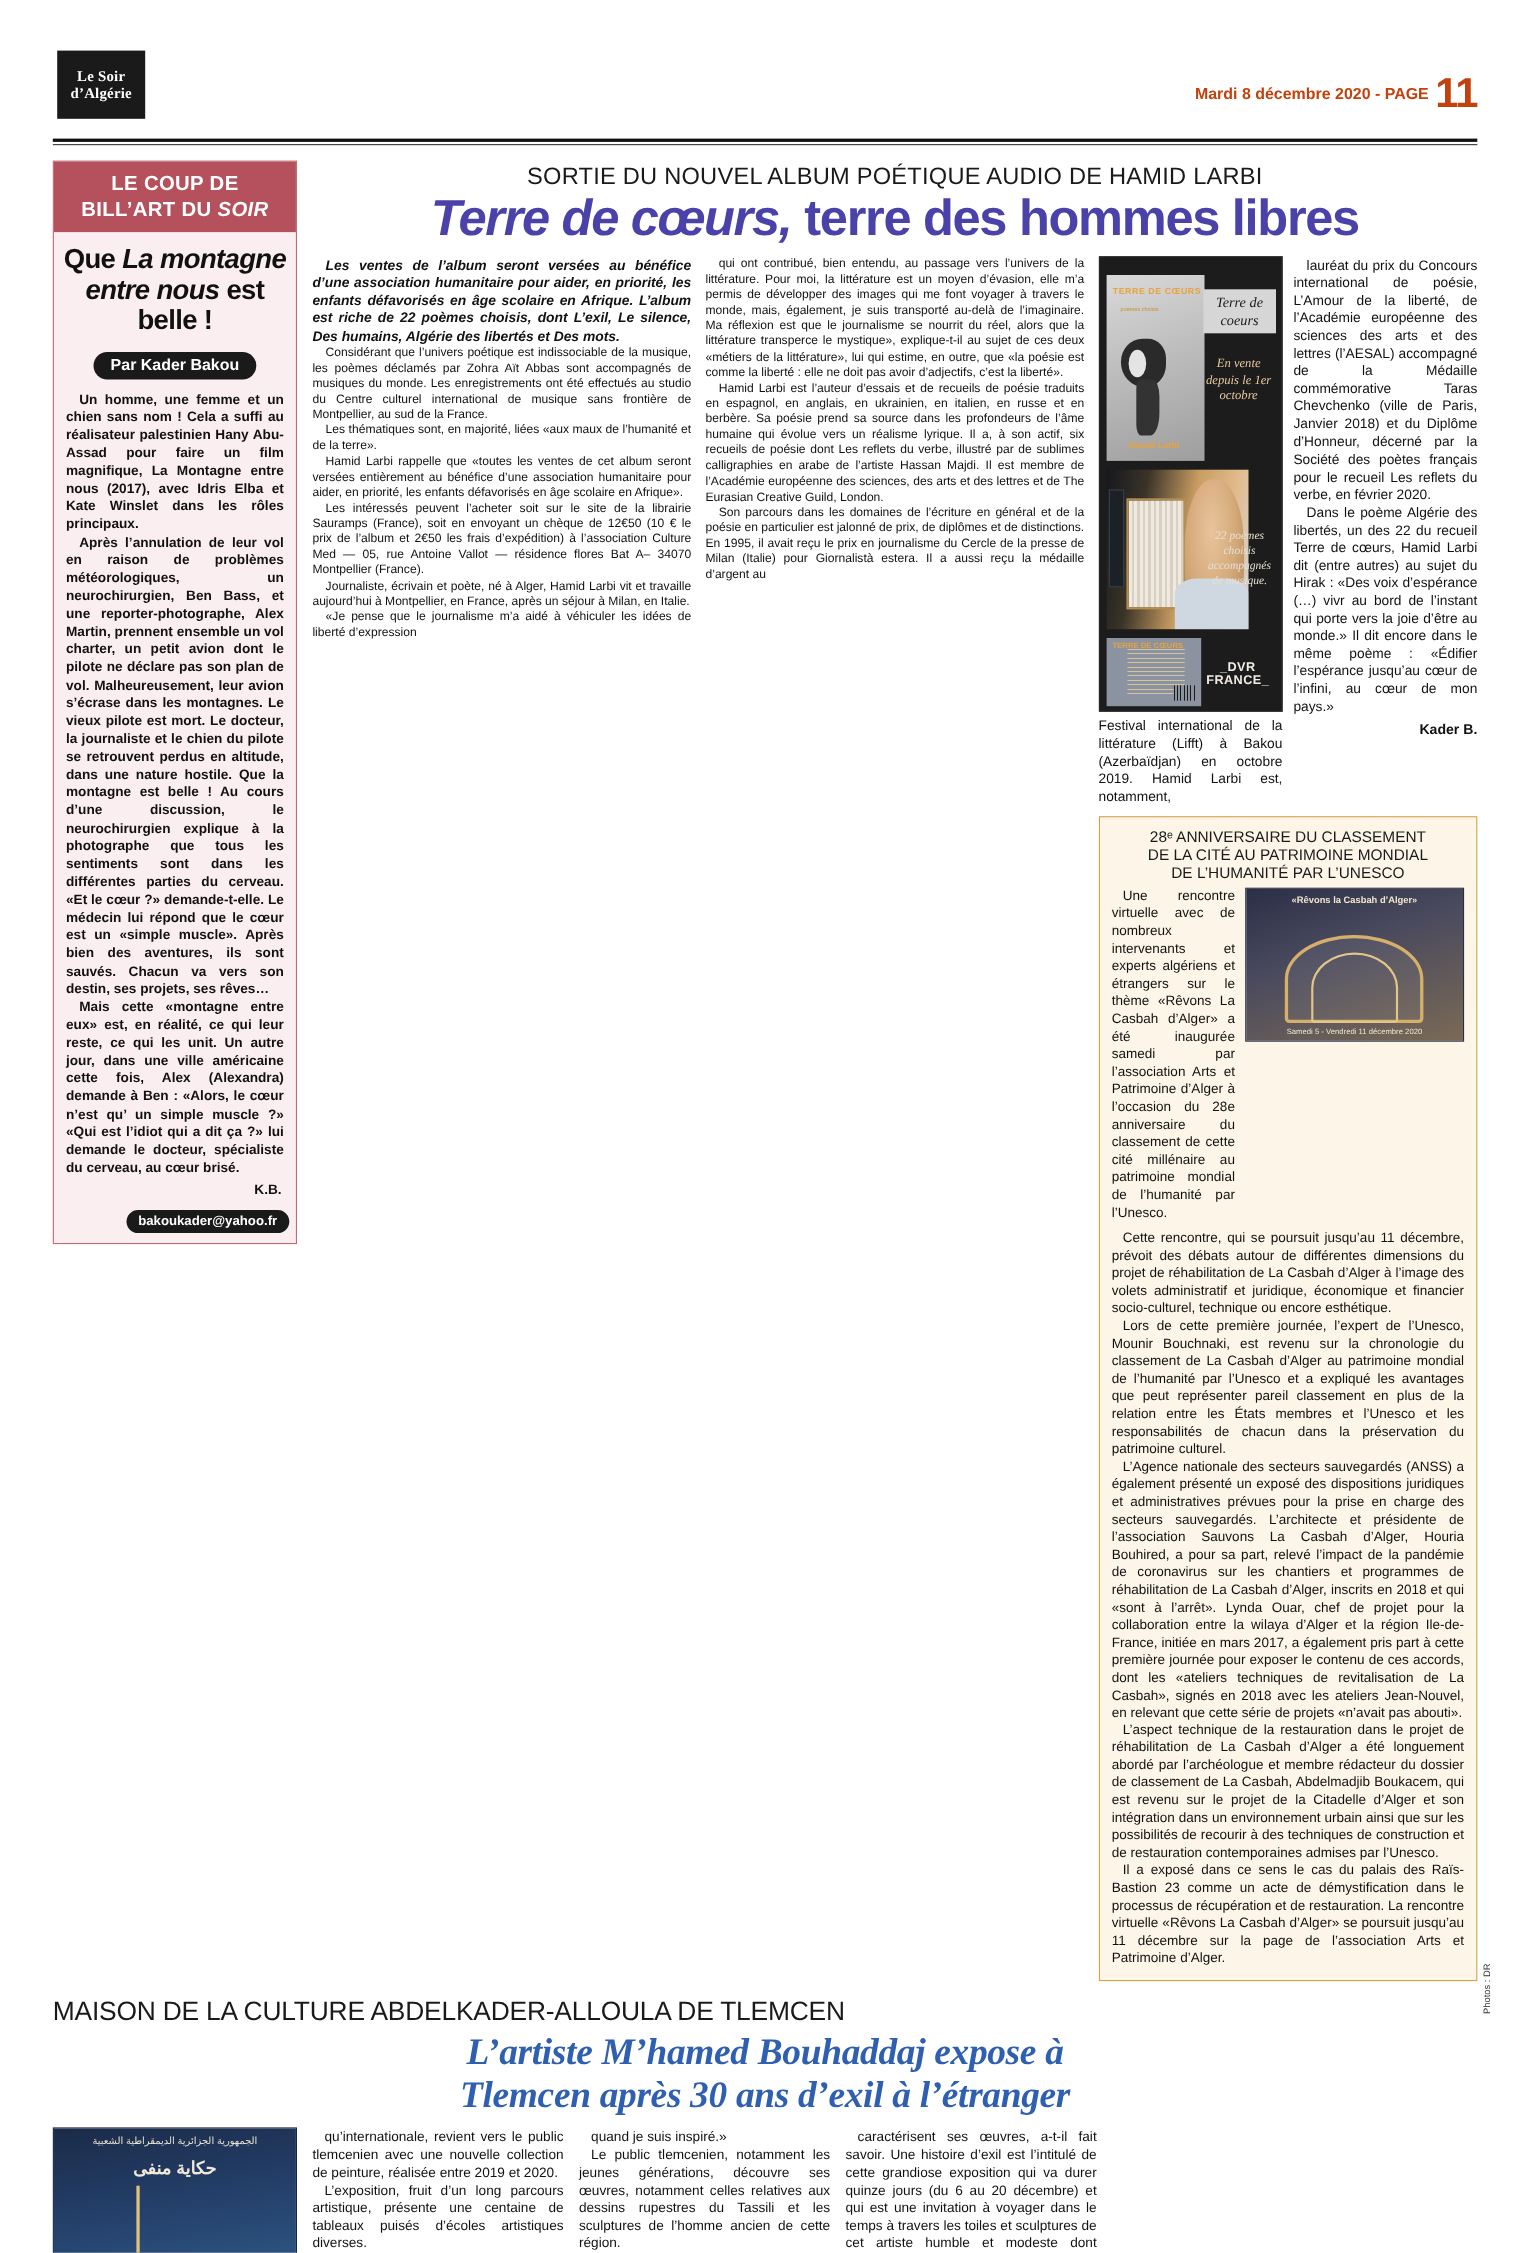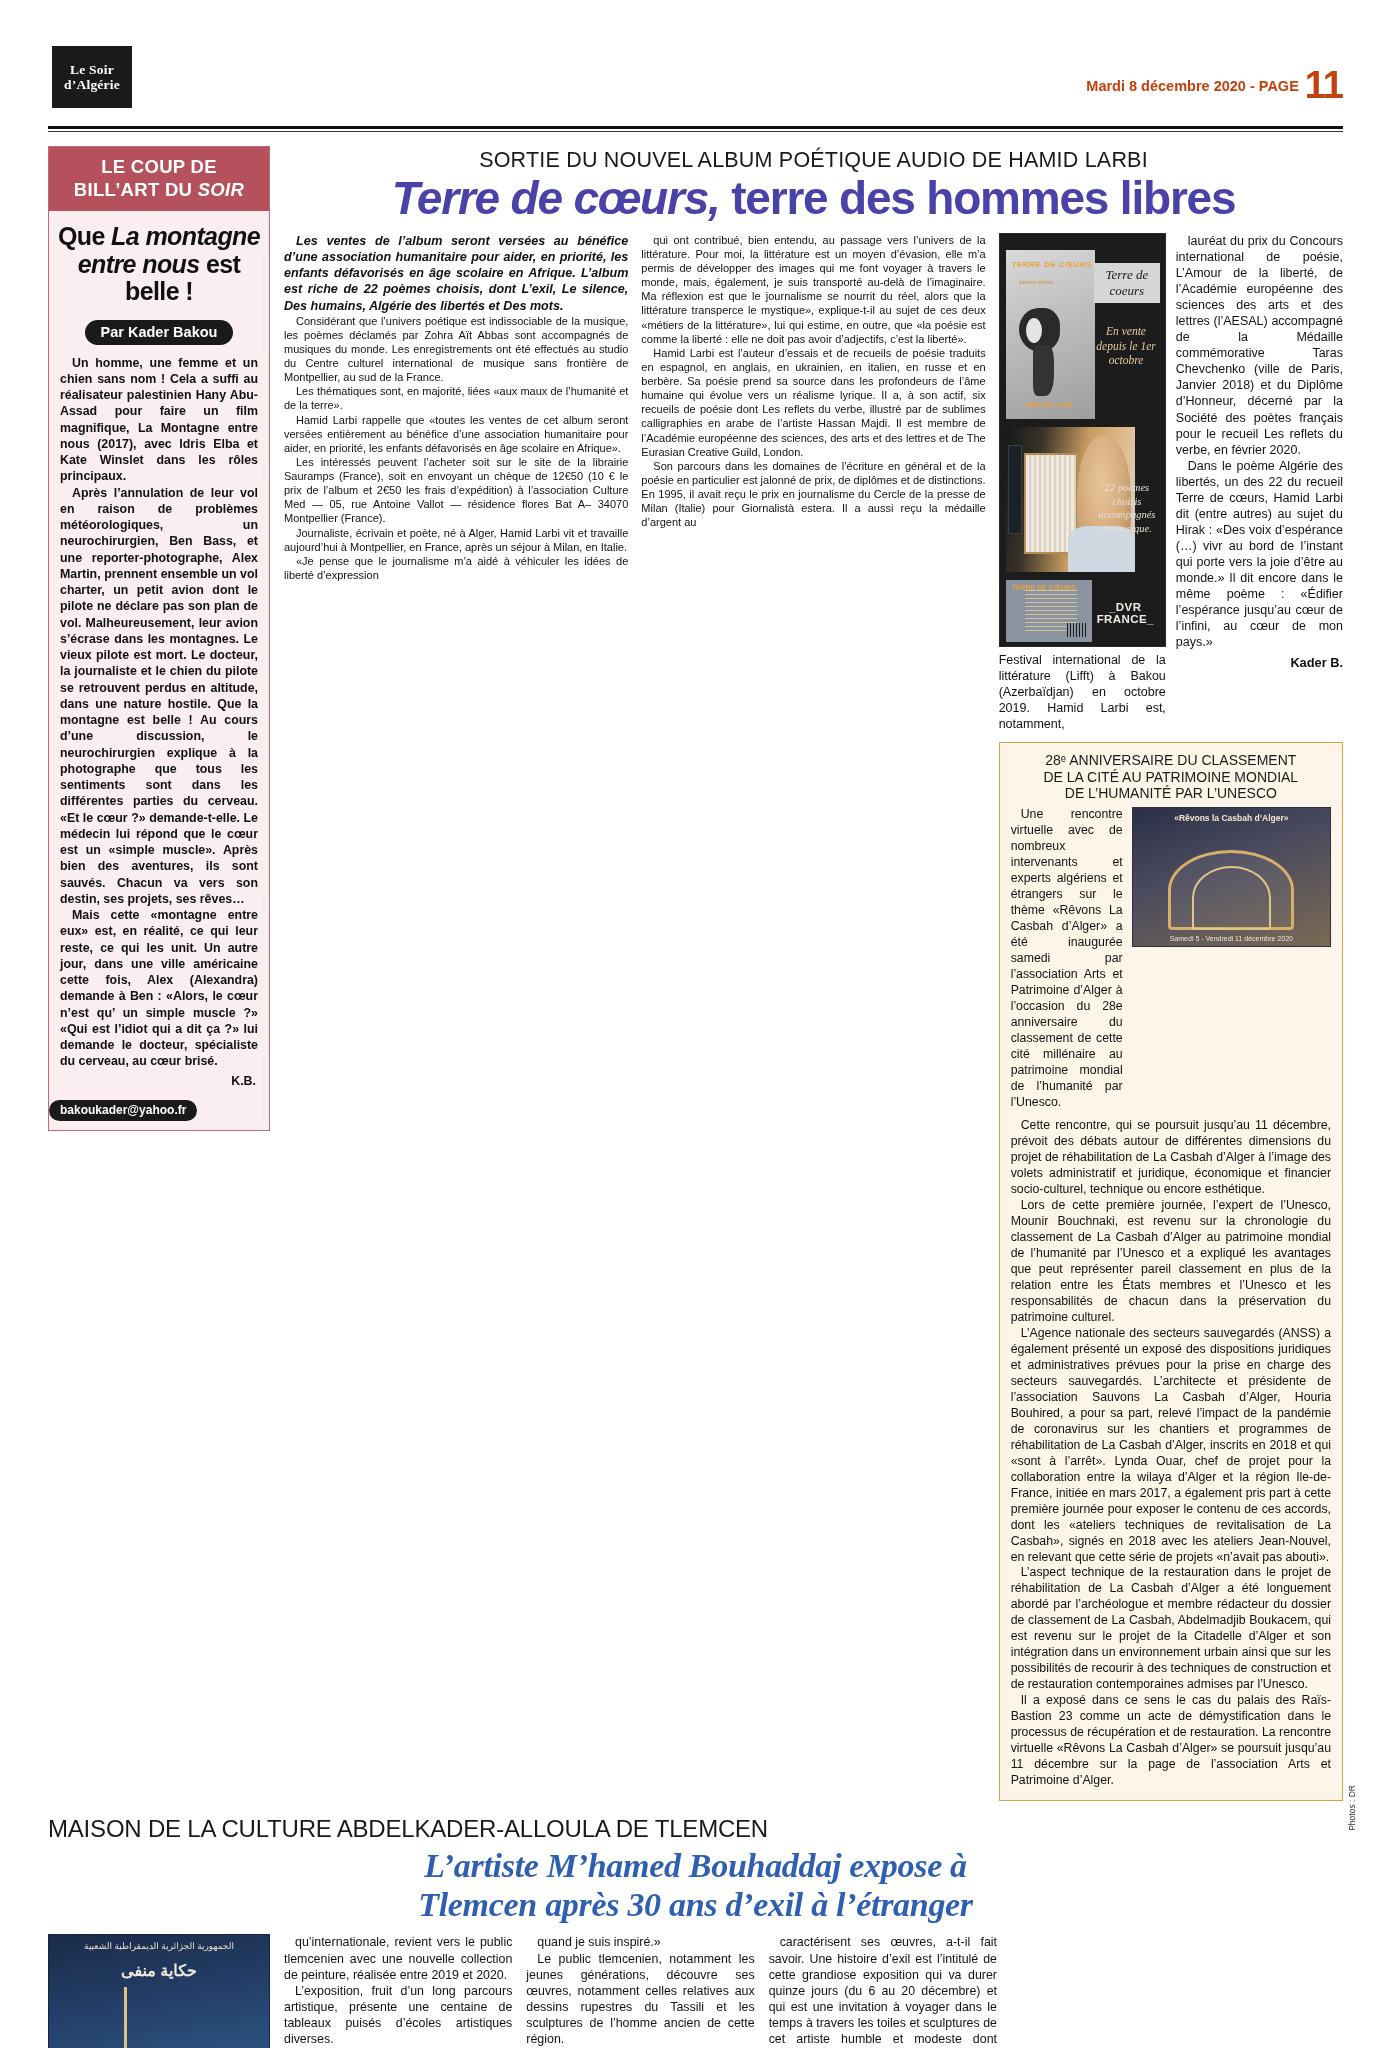--- a/index.html
+++ b/index.html
@@ -59,21 +59,21 @@
   .byline-pill {
     display:inline-block; background:#1a1a1a; color:#fff;
     border-radius:14px; padding:4px 16px 5px 16px; font-size:14.5px; font-weight:bold;
   }
   .coup-body { padding:2px 11px 8px 11px; }
   .coup-body p {
     margin:0 0 0 0; font-size:12.4px; line-height:1.31; font-weight:bold;
     text-align:justify; text-indent:12px; hyphens:auto;
   }
   .coup-sign { text-align:right; font-weight:bold; font-size:12.4px; margin-top:4px; padding-right:2px;}
-  .coup-mail-wrap { text-align:left; padding:4px 6px 9px 0; }
+  .coup-mail-wrap { text-align:right; padding:4px 6px 9px 0; }
   .coup-mail {
     display:inline-block; background:#1a1a1a; color:#fff;
     border-radius:11px; padding:3px 11px 4px 11px; font-size:12px; font-weight:bold;
   }
 
   
   .kicker {
     font-size:21.5px; letter-spacing:.2px; font-weight:400; color:#1a1a1a;
     text-align:center; margin:2px 0 2px 0; font-family:"Liberation Sans", sans-serif;
   }

